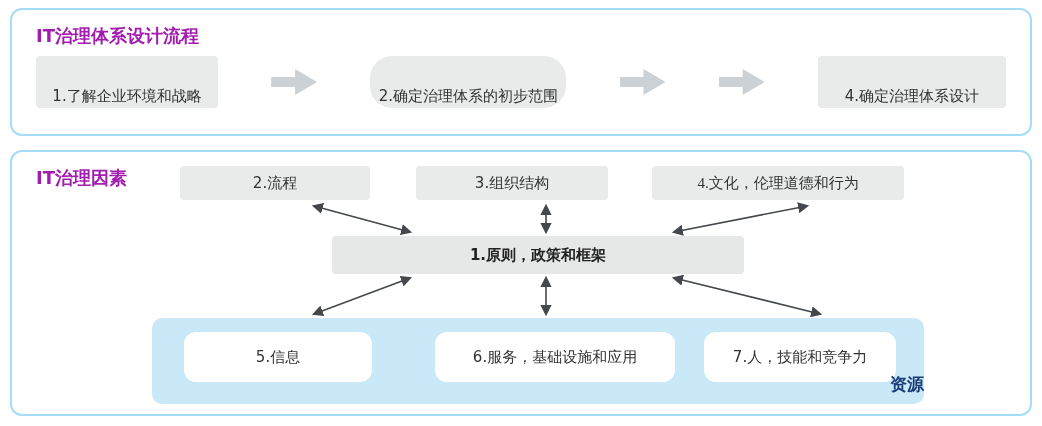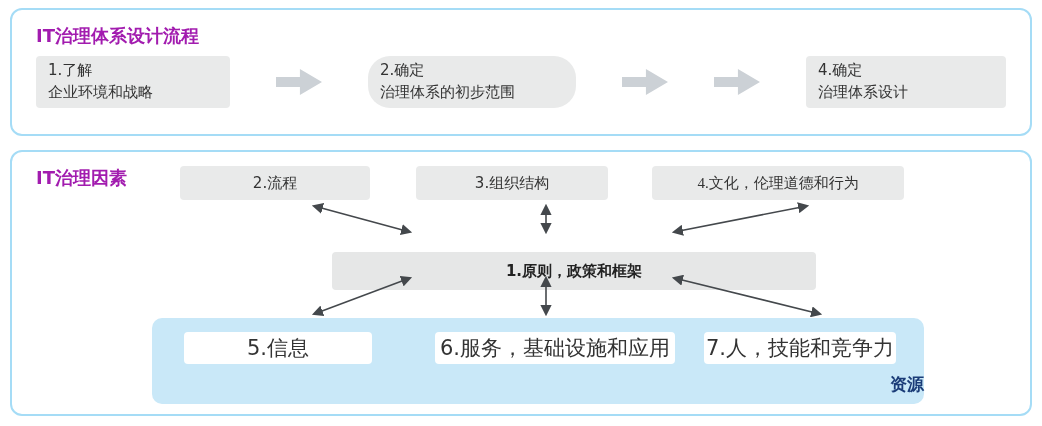--- a/index.html
+++ b/index.html
@@ -17,51 +17,51 @@
     position:absolute;left:24px;top:14px;
     font-size:18px;font-weight:bold;color:#a21caf;white-space:nowrap;
   }
   
   .flow{
     position:absolute;left:24px;right:24px;top:46px;height:52px;
     display:flex;align-items:center;justify-content:space-between;
   }
   .step{
     height:52px;background:#e9eaea;border-radius:4px;
-    display:flex;flex-direction:column;justify-content:center;align-items:flex-start;
-    font-size:15px;color:#333;line-height:1.45;text-align:center;padding-left:12px;
+    display:flex;flex-direction:row;justify-content:center;align-items:flex-end;
+    font-size:15px;color:#333;line-height:1.45;text-align:center;
   }
   .w1{width:182px;}.w2{width:196px;border-radius:22px;}.w3{width:198px;}.w4{width:188px;}
   .flow-arrow{
     width:46px;height:28px;background:#ccd1d6;
     clip-path:polygon(0 32%,52% 32%,52% 4%,100% 50%,52% 96%,52% 68%,0 68%);
   }
   
   .factor-box{
     position:absolute;height:34px;background:#e9eaea;border-radius:4px;
     display:flex;align-items:center;justify-content:center;
     font-size:15px;color:#333;white-space:nowrap;
   }
   .fb2{left:168px;top:14px;width:190px;}
   .fb3{left:404px;top:14px;width:192px;text-align:center;}
   .fb4{left:640px;top:14px;width:252px;font-family:Liberation Serif, serif;}
   .center-box{
-    position:absolute;left:320px;top:84px;width:484px;height:38px;
+    position:absolute;left:320px;top:84px;width:412px;height:38px;
     background:#e6e7e7;border-radius:4px;font-weight:bold;
     display:flex;align-items:center;justify-content:center;
-    font-size:15px;color:#222;margin-top:16px;
+    font-size:15px;color:#222;
   }
   .resources{
     position:absolute;left:140px;top:166px;width:772px;height:86px;
     background:#c9e8f8;border-radius:10px;
   }
   .res-box{
-    position:absolute;top:14px;height:32px;background:#ffffff;border-radius:4px;
+    position:absolute;top:14px;height:50px;background:#ffffff;border-radius:12px;
     display:flex;align-items:center;justify-content:center;
-    font-size:21px;color:#333;white-space:nowrap;
+    font-size:15px;color:#333;white-space:nowrap;
   }
   .rb5{left:32px;width:188px;}
   .rb6{left:283px;width:240px;}
   .rb7{left:552px;width:192px;}
   .res-label{
     position:absolute;left:0;right:0;bottom:8px;text-align:right;
     font-weight:bold;font-size:17px;color:#1a3c78;
   }
   .arrow-layer{
     position:absolute;left:0;top:0;width:1018px;height:262px;pointer-events:none;

